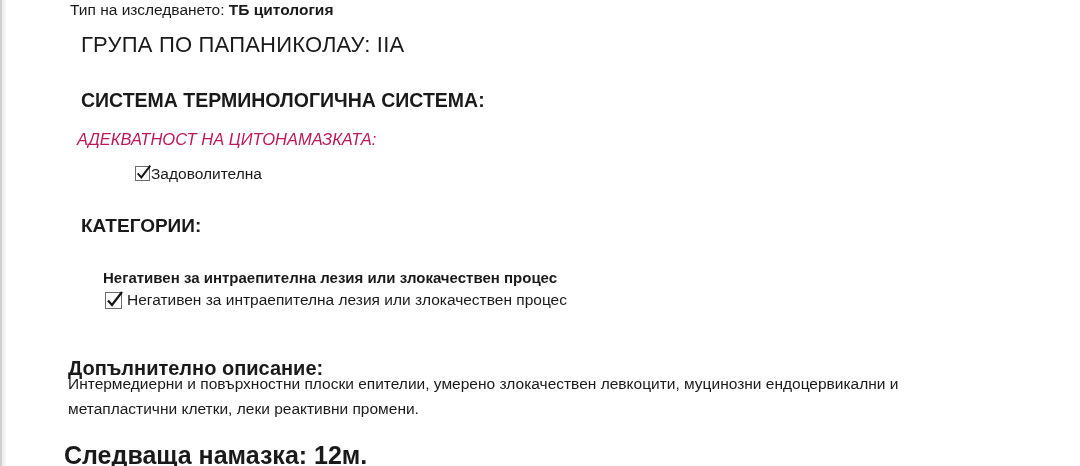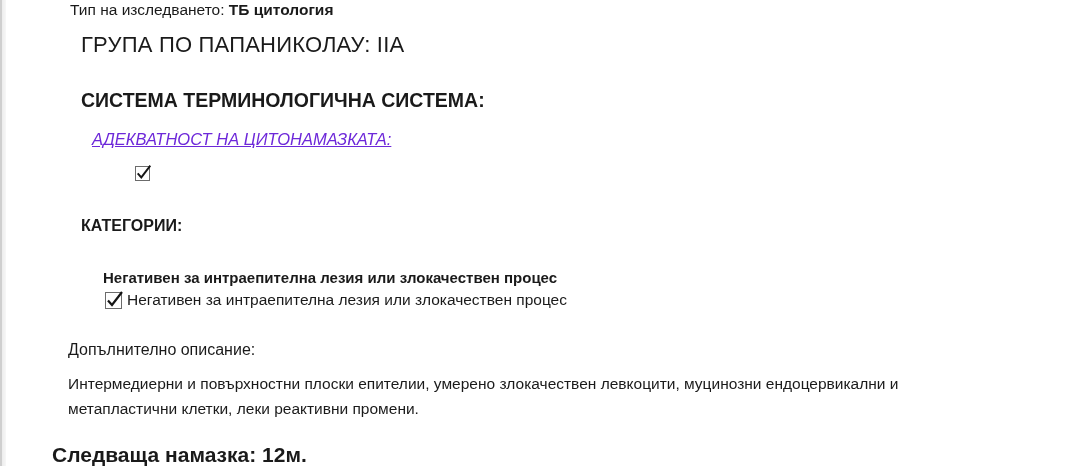--- a/index.html
+++ b/index.html
@@ -64,28 +64,27 @@
     left: 81px;
     top: 88px;
     font-size: 19.5px;
     font-weight: bold;
     line-height: 24px;
     white-space: nowrap;
   }
 
   .adequacy {
     position: absolute;
-    left: 92px;
+    left: 77px;
     top: 128px;
     font-size: 16.5px;
     font-style: italic;
-    color: #6d28d9;
+    color: #be185d;
     line-height: 22px;
     white-space: nowrap;
-    text-decoration: underline;
   }
 
   .cb-row {
     position: absolute;
     display: flex;
     align-items: flex-start;
     white-space: nowrap;
   }
   .cb-row.r1 { left: 135px; top: 164px; }
   .cb-row.r2 { left: 105px; top: 290px; }
@@ -126,60 +125,60 @@
   }
   .cb-row.r2 .cb-label {
     margin-left: 5px;
     font-size: 15.5px;
   }
 
   .categories {
     position: absolute;
     left: 81px;
     top: 214px;
-    font-size: 16px;
+    font-size: 19px;
     font-weight: bold;
     line-height: 24px;
     white-space: nowrap;
   }
 
   .negative-heading {
     position: absolute;
     left: 103px;
     top: 268px;
     font-size: 15px;
     font-weight: bold;
     line-height: 19px;
     white-space: nowrap;
   }
 
   .extra-title {
     position: absolute;
     left: 68px;
-    top: 338px;
-    font-size: 16px;
-    font-weight: normal;
+    top: 356px;
+    font-size: 20px;
+    font-weight: bold;
     line-height: 24px;
     white-space: nowrap;
   }
 
   .extra-body {
     position: absolute;
     left: 68px;
     top: 371px;
     width: 930px;
     font-size: 15.5px;
     line-height: 25px;
   }
 
   .next-smear {
     position: absolute;
-    left: 52px;
+    left: 64px;
     top: 443px;
-    font-size: 21px;
+    font-size: 25px;
     font-weight: bold;
     line-height: 24px;
     white-space: nowrap;
   }
 </style>
 </head>
 <body>
 
 <div class="page">
 
@@ -197,20 +196,21 @@
     <div class="bethesda">СИСТЕМА ТЕРМИНОЛОГИЧНА СИСТЕМА:</div>
 
     <div class="adequacy">АДЕКВАТНОСТ НА ЦИТОНАМАЗКАТА:</div>
 
     <div class="cb-row r1">
       <span class="checkbox">
         <svg viewBox="0 0 20 20" aria-hidden="true">
           <path d="M3 11.5 L7 16 L17 3" fill="none" stroke="#141414" stroke-width="2.1"></path>
         </svg>
       </span>
+      <span class="cb-label">Задоволителна</span>
     </div>
 
     <div class="categories">КАТЕГОРИИ:</div>
 
     <div class="negative-heading">Негативен за интраепителна лезия или злокачествен процес</div>
 
     <div class="cb-row r2">
       <span class="checkbox lg">
         <svg viewBox="0 0 20 20" aria-hidden="true">
           <path d="M3 11.5 L7 16 L17 3" fill="none" stroke="#141414" stroke-width="2.2"></path>

